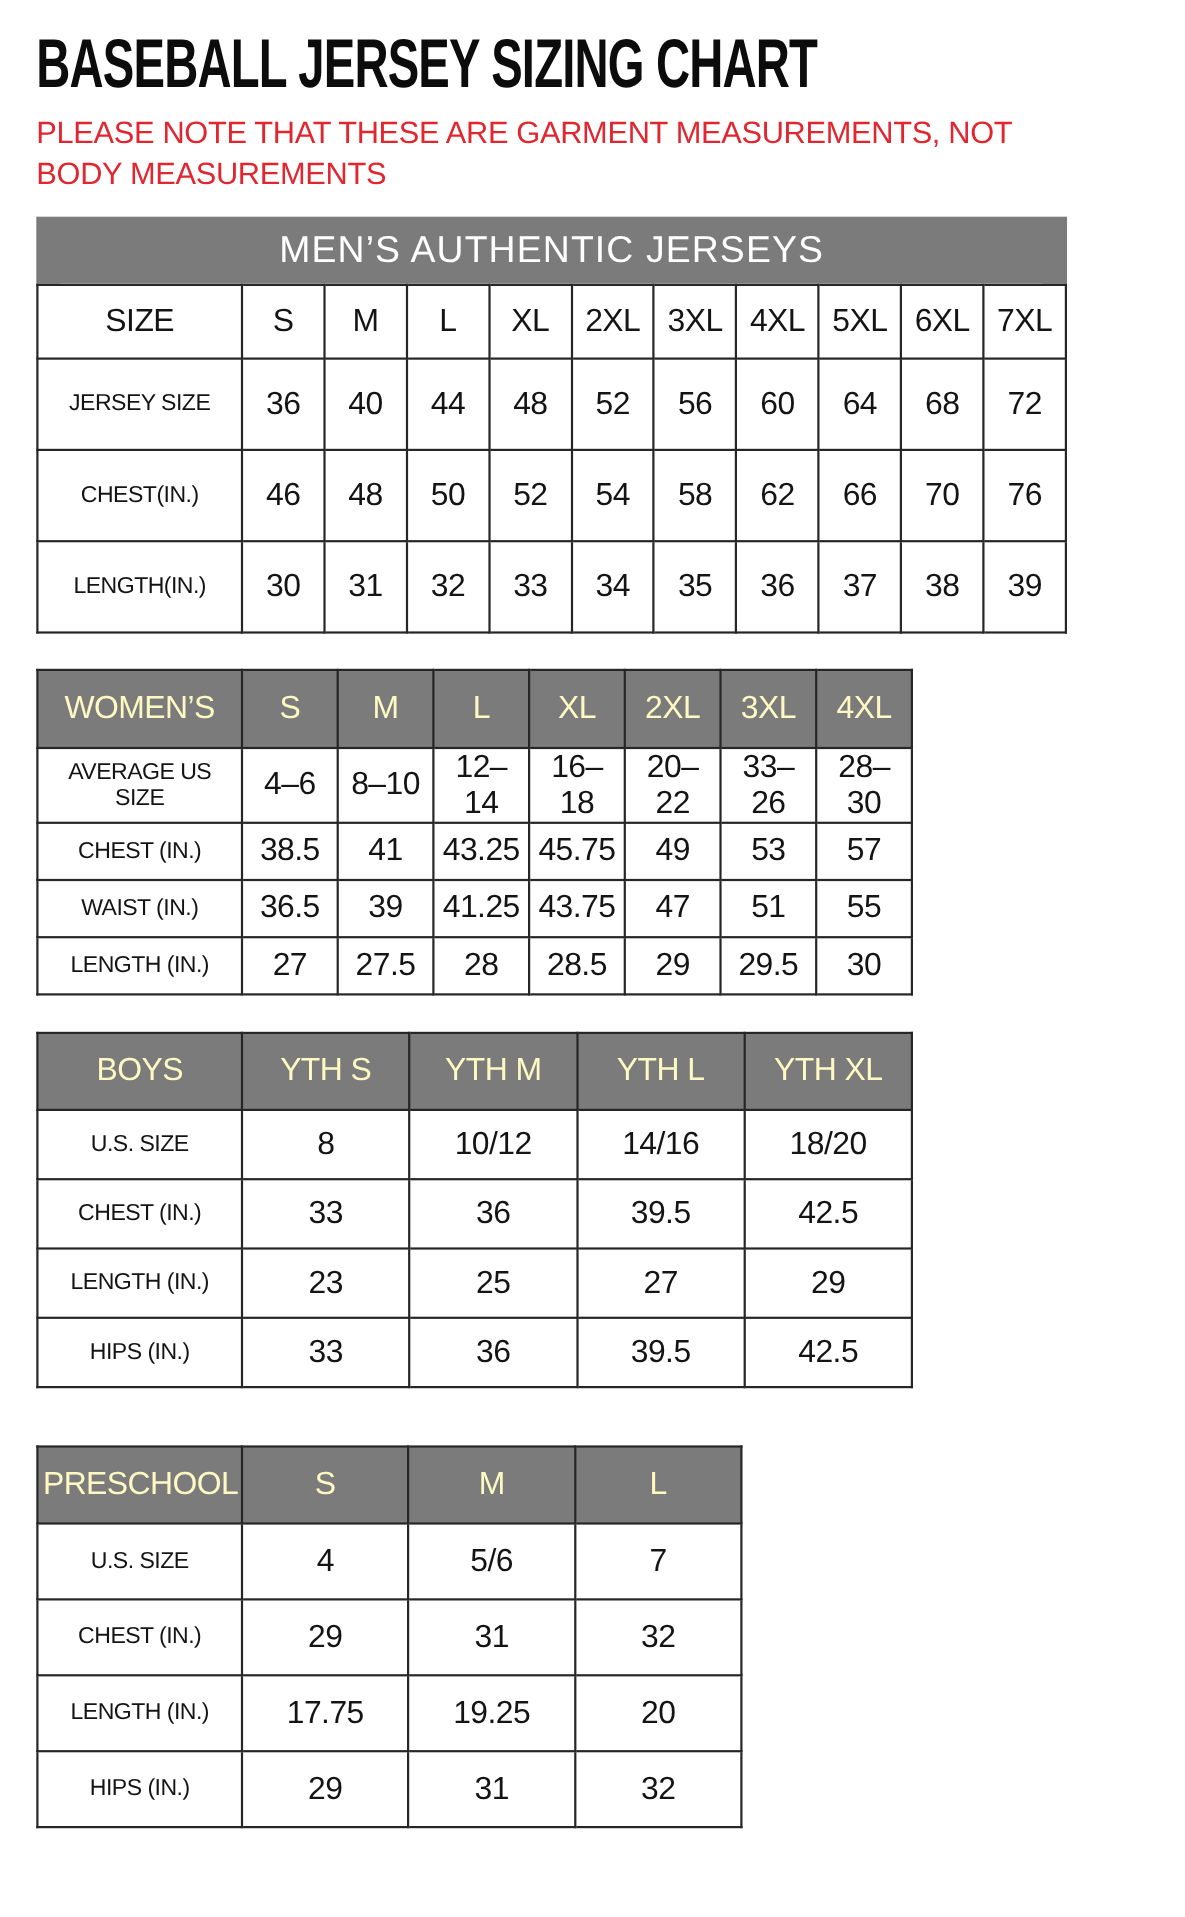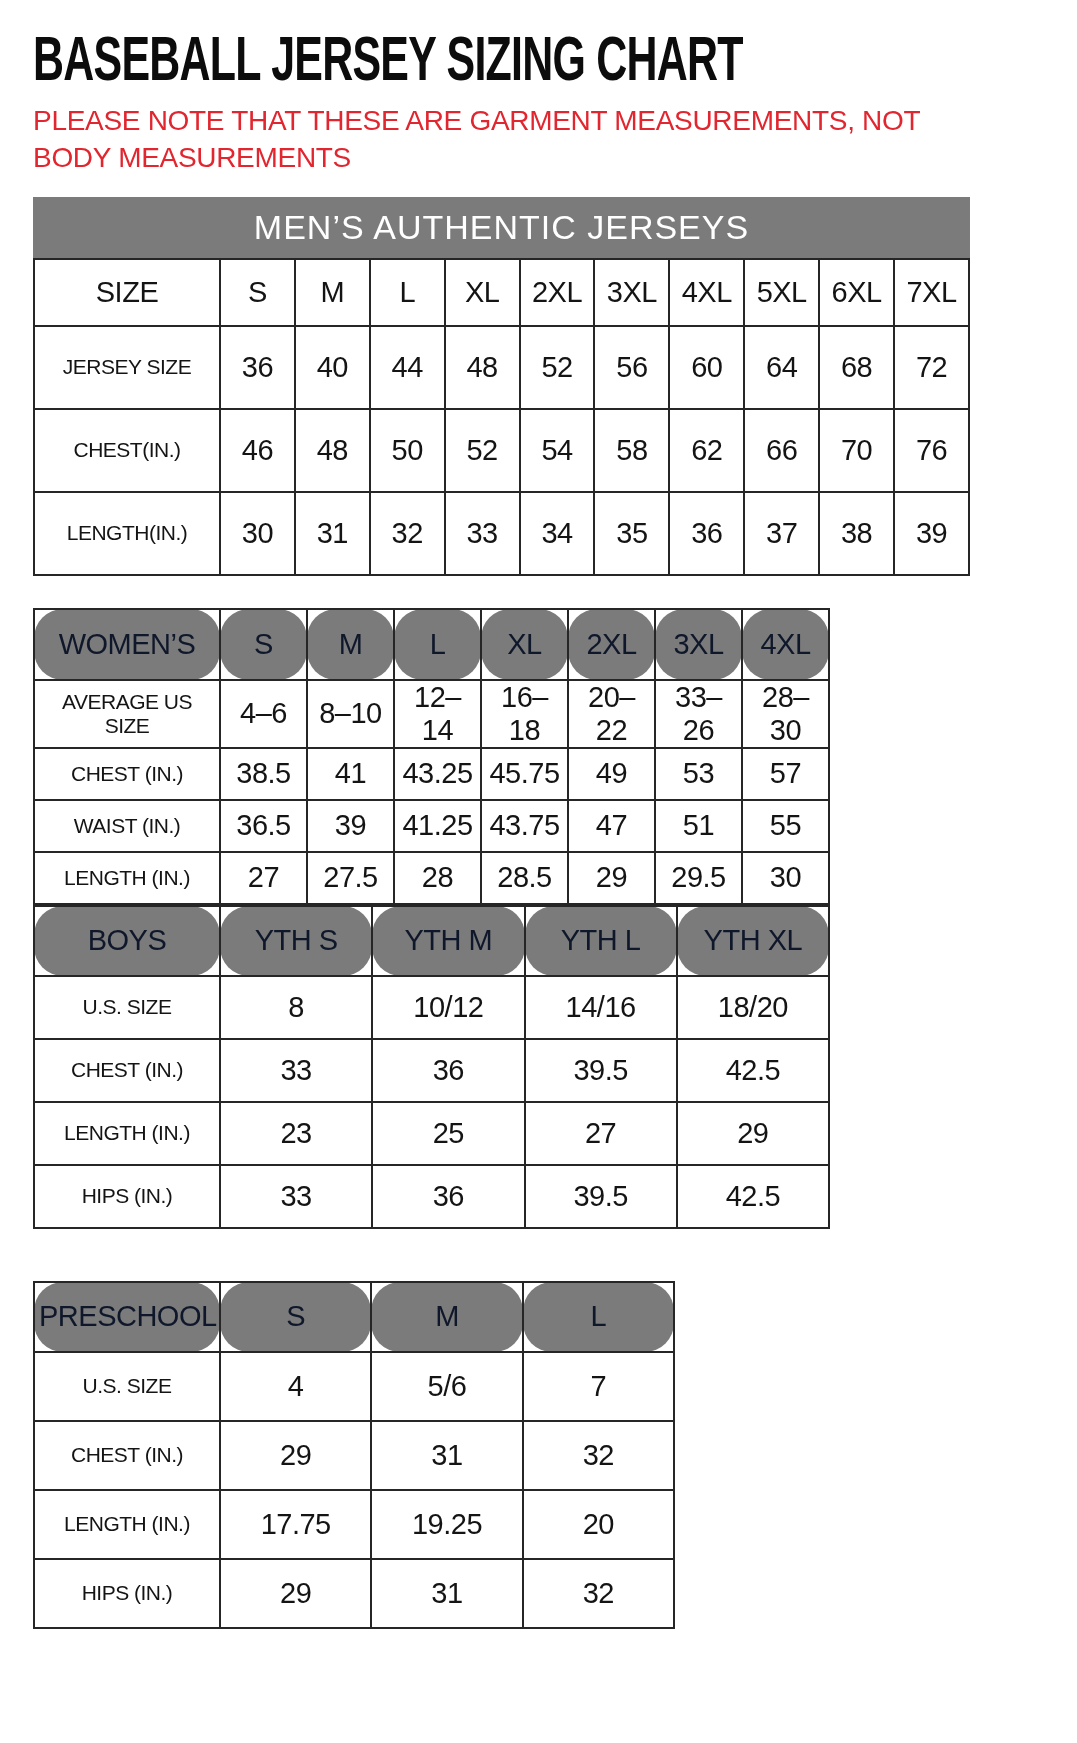--- a/index.html
+++ b/index.html
@@ -59,35 +59,34 @@
     padding:0 4px;
   }
   th.lab { width:186px; }
   td { font-size:29px; letter-spacing:-0.5px; }
   thead th { font-size:29px; letter-spacing:-0.5px; }
   tbody th.lab { font-size:21px; letter-spacing:-0.5px; line-height:1.15; }
 
   
   .gray-head thead th {
     background:var(--gray);
-    color:#0f172a;
+    color:#fef9c3;
     font-weight:400;
-    border-radius:29px;
   }
 
   
   .t-mens { width:937px;border-radius:23px; }
   .t-mens thead tr { height:67px; }
   .t-mens tbody tr { height:83px; }
 
   .t-womens { width:797px; margin-top:32px; }
   .t-womens thead tr { height:71px; }
   .t-womens tbody tr { height:52px; }
 
-  .t-boys { width:797px; }
+  .t-boys { width:797px; margin-top:33px; }
   .t-boys thead tr { height:70px; }
   .t-boys tbody tr { height:63px; }
 
   .t-preschool { width:642px; margin-top:52px;padding-left:48px; }
   .t-preschool thead tr { height:70px; }
   .t-preschool tbody tr { height:69px; }
 </style>
 </head>
 <body>
 

